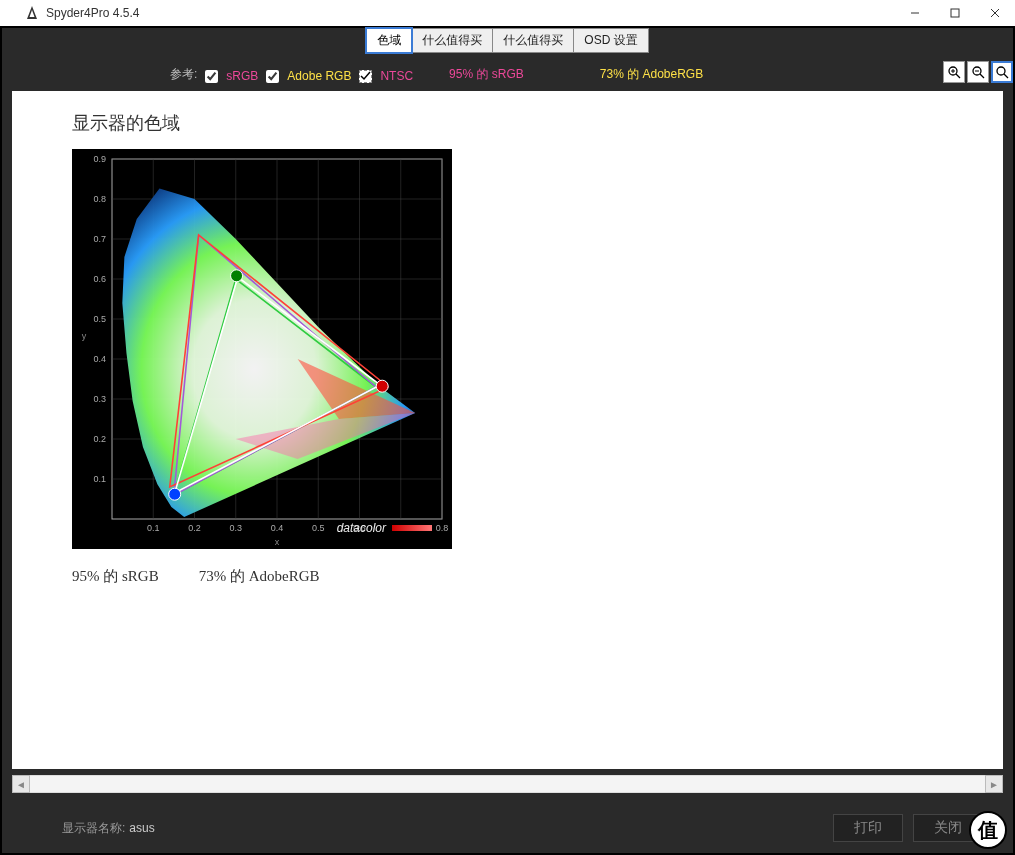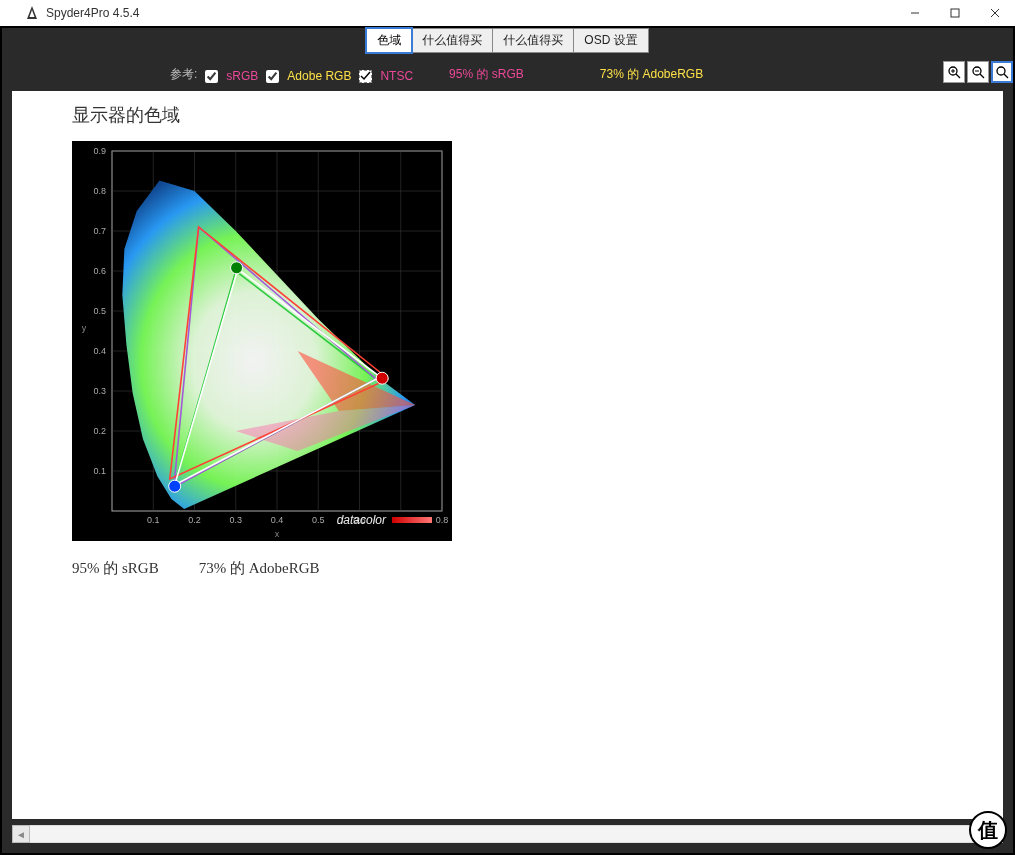--- a/index.html
+++ b/index.html
@@ -24,21 +24,21 @@
   .ref-srgb { color: #ec4899; }
   .ref-argb { color: #fde047; }
   .ref-ntsc { color: #ec4899; }
   .ntsc-box { width:13px;height:13px;border:1px dashed #888;display:inline-block;background:#fff; position:relative; }
   .flexspace { flex: 1; }
   .zoombtns { display:flex; gap:2px; }
   .zoombtn { width:22px;height:22px;background:#fff;border:1px solid #999;display:flex;align-items:center;justify-content:center;cursor:pointer; }
   .zoombtn.active { border:2px solid #3a7bd5; }
 
   .content { flex:1; background:#2a2a2a; padding: 0 10px 10px 10px; display:flex; flex-direction:column; }
-  .canvas-wrap { background:#fff; flex:1; overflow:auto; position:relative; padding:12px 60px; }
+  .canvas-wrap { background:#fff; flex:1; overflow:auto; position:relative; padding:20px 60px; }
   .h1 { font-size: 18px; color:#333; margin-bottom: 14px; font-weight: normal; }
   .chart { width: 380px; height: 400px; background:#000; position: relative; }
   .brand { position:absolute; bottom:14px; right:20px; color:#eee; font-style:italic; font-size:12px; display:flex; align-items:center; gap:6px; }
   .brand .bar { width:40px; height:6px; background: linear-gradient(to right, #d00000, #ff7676); }
   .below-text { margin-top: 18px; font-family: SimSun, serif; font-size: 15px; color: #333; display:flex; gap:40px; }
   .hscroll { height: 18px; margin-top: 6px; display:flex; align-items:center; }
   .hscroll .arrow { width:18px;height:18px;background:#e8e8e8;border:1px solid #bbb;display:flex;align-items:center;justify-content:center;color:#888;font-size:10px; }
   .hscroll .track { flex:1;height:18px;background:#f4f4f4;border-top:1px solid #ddd;border-bottom:1px solid #ddd; }
 
   .footer { height: 50px; background:#2a2a2a; display:flex; align-items:center; padding: 0 30px 0 60px; }
@@ -208,18 +208,25 @@
 
         <div style="height:120px"></div>
       </div>
       <div class="hscroll">
         <div class="arrow">◄</div>
         <div class="track"></div>
         <div class="arrow">►</div>
       </div>
     </div>
 
+    <div class="footer">
+      <span class="lbl">显示器名称:</span>
+      <span class="val">asus</span>
+      <span class="spacer"></span>
+      <div class="fbtn">打印</div>
+      <div class="fbtn">关闭</div>
+    </div>
   </div>
 </div>
 
 <div class="watermark">
   <div class="circ">值</div>
 </div>
 
 </body></html>

